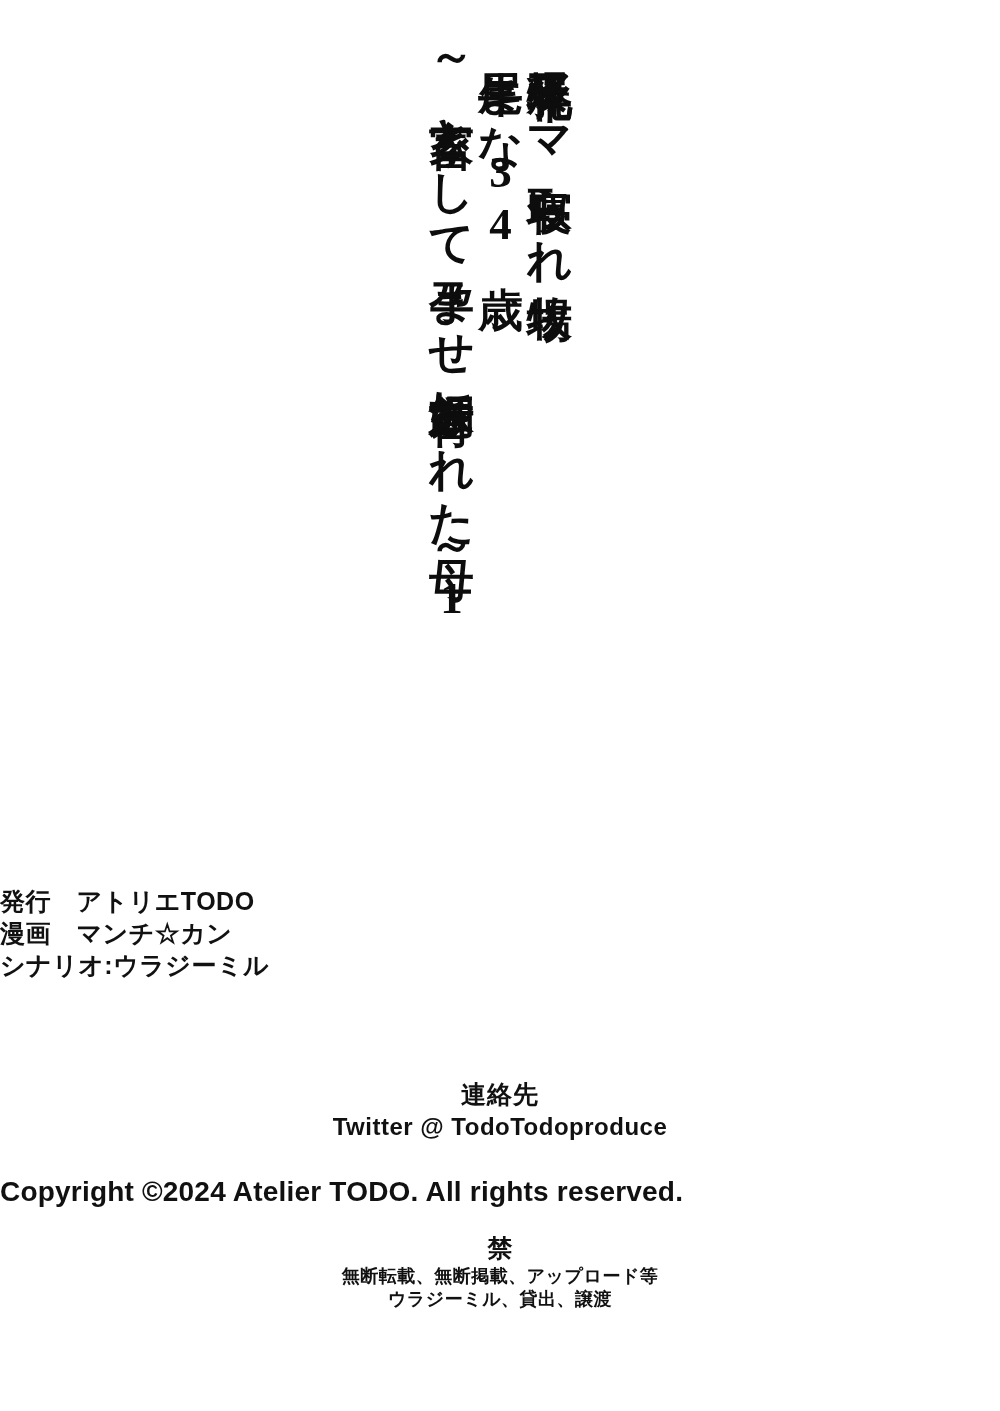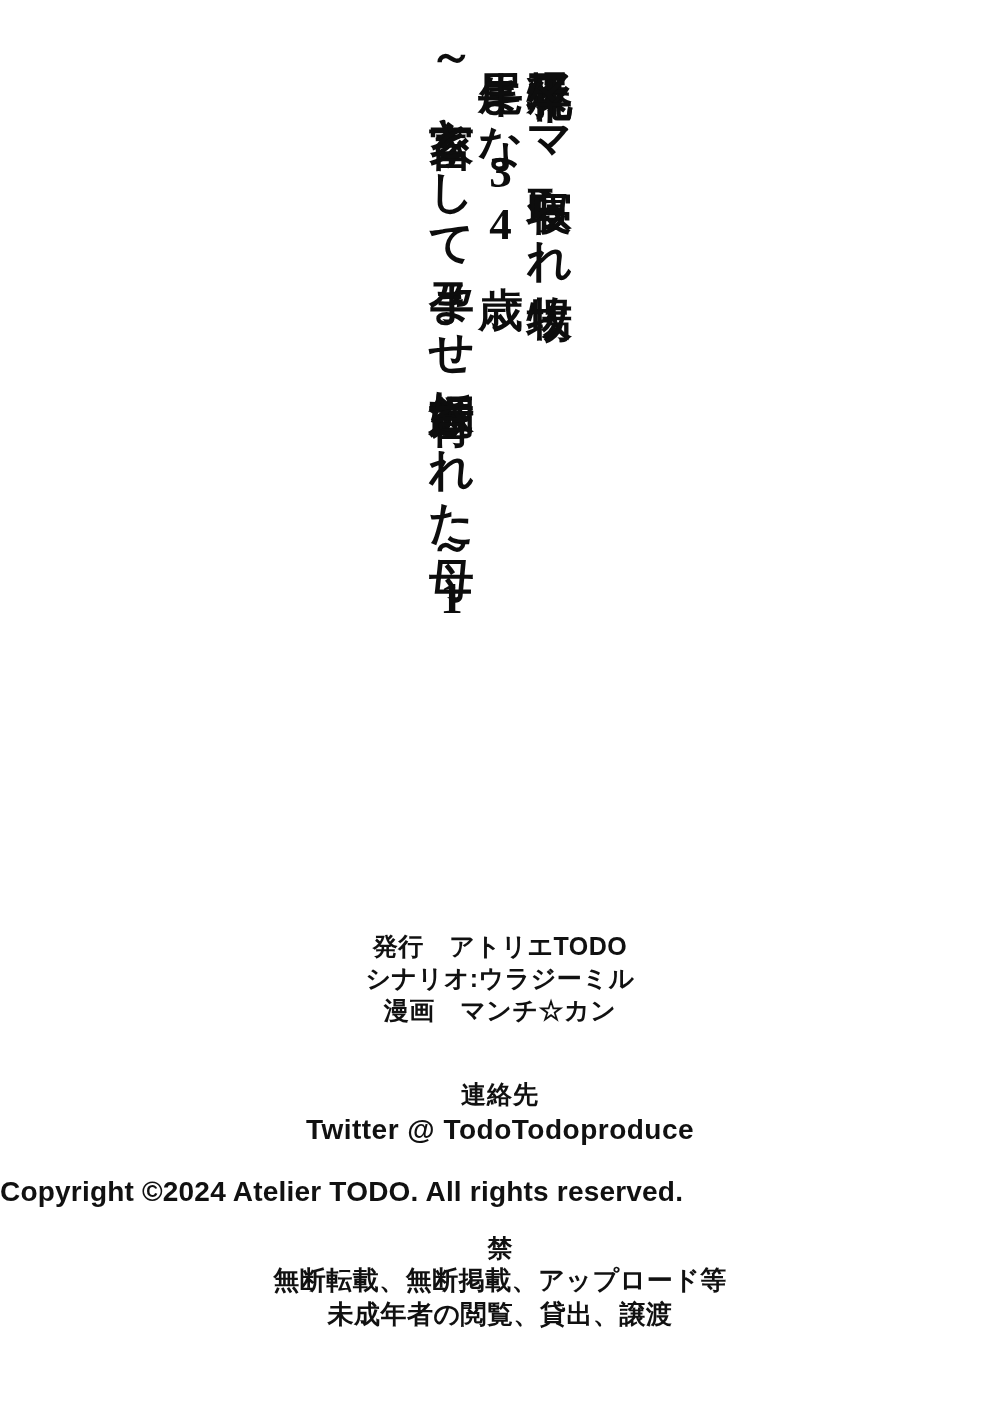--- a/index.html
+++ b/index.html
@@ -60,22 +60,21 @@
     font-size: 45px;
     height: 800px;
   }
 
   
   #credits-block {
     position: absolute;
     top: 885px;
     left: 0;
     width: 100%;
-    text-align: center;
-    margin-top: 45px;
+    text-align: left;
   }
   .credit-line {
     font-family: "Liberation Sans", sans-serif;
     font-size: 25px;
     font-weight: bold;
     line-height: 1.28;
     color: #111111;
     letter-spacing: 0.5px;
   }
 
@@ -86,21 +85,21 @@
     width: 100%;
     text-align: center;
   }
   .contact-label {
     font-size: 25px;
     font-weight: bold;
     line-height: 1.3;
     letter-spacing: 1px;
   }
   .contact-handle {
-    font-size: 28px;
+    font-size: 24px;
     font-weight: bold;
     line-height: 1.35;
     letter-spacing: 0.5px;
   }
 
   #copyright-block {
     position: absolute;
     top: 1176px;
     left: 0;
     width: 100%;
@@ -118,52 +117,51 @@
     left: 0;
     width: 100%;
     text-align: center;
   }
   .notice-head {
     font-size: 25px;
     font-weight: bold;
     line-height: 1.3;
   }
   .notice-line {
-    font-size: 26px;
+    font-size: 18px;
     font-weight: bold;
     line-height: 1.32;
     letter-spacing: 0.5px;
-    font-family: Liberation Mono, monospace;
   }
 </style>
 </head>
 <body>
 
 <div id="colophon-page">
 
   <div id="title-block">
     <div class="title-line l1">爆乳牝牛ママ寝取られ牧場</div>
     <div class="title-line l2">牛尾まな34歳</div>
     <div class="title-line l3">～家畜として孕ませ妊娠飼育された母～1</div>
   </div>
 
   <div id="credits-block">
     <div class="credit-line">発行　アトリエTODO</div>
+    <div class="credit-line">漫画　マンチ☆カン</div>
     <div class="credit-line">シナリオ:ウラジーミル</div>
-    <div class="credit-line">漫画　マンチ☆カン</div>
   </div>
 
   <div id="contact-block">
     <div class="contact-label">連絡先</div>
     <div class="contact-handle">Twitter @ TodoTodoproduce</div>
   </div>
 
   <div id="copyright-block">
     <div class="copyright-line">Copyright ©2024 Atelier TODO. All rights reserved.</div>
   </div>
 
   <div id="notice-block">
     <div class="notice-head">禁</div>
     <div class="notice-line">無断転載、無断掲載、アップロード等</div>
-    <div class="notice-line">未成年者の閲覧、貸出、譲渡</div>
+    <div class="notice-line">ウラジーミル、貸出、譲渡</div>
   </div>
 
 </div>
 
 </body></html>

